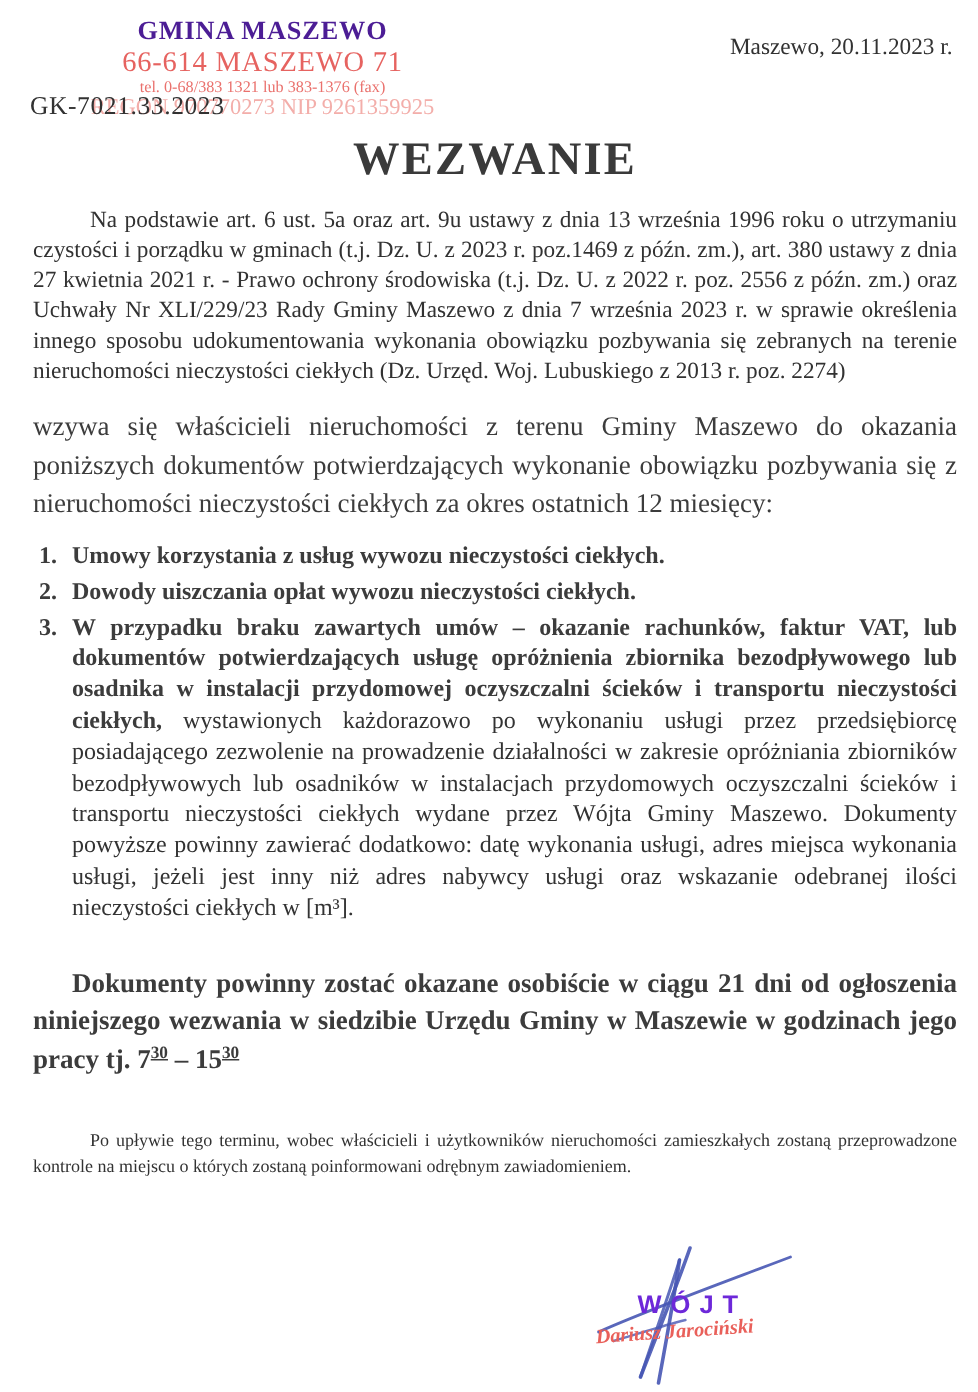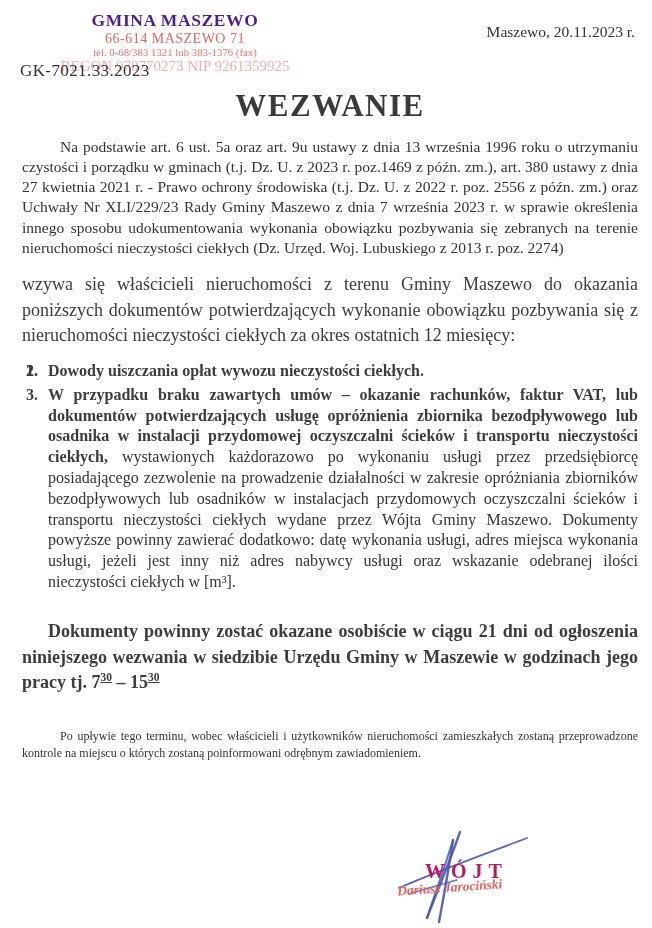--- a/index.html
+++ b/index.html
@@ -23,21 +23,21 @@
     line-height: 1.12;
     user-select: none;
   }
   .office-stamp .s1 {
     font-weight: bold;
     font-size: 17.5px;
     letter-spacing: 0.6px;
     color: #4c1d95;
   }
   .office-stamp .s2 {
-    font-size: 14px;
+    font-size: 19px;
     letter-spacing: 0.5px;
     color: #e66360;
   }
   .office-stamp .s3 {
     font-size: 10.8px;
     color: #ea716d;
   }
   .office-stamp .s4 {
     font-size: 15px;
     color: #f3aeaa;
@@ -137,25 +137,25 @@
   }
   .sig-ink {
     position: absolute;
     top: 0;
     left: 0;
   }
   .sig-title {
     position: absolute;
     top: 30px;
     left: 40px;
-    font-family: Liberation Serif, serif;
-    font-size: 20px;
+    font-family: Liberation Sans, sans-serif;
+    font-size: 17px;
     font-weight: bold;
     letter-spacing: 6px;
-    color: #be185d;
+    color: #6d28d9;
   }
   .sig-name {
     position: absolute;
     top: 49px;
     left: 12px;
     width: 130px;
     font-size: 13.5px;
     font-style: italic;
     font-weight: bold;
     color: #e9605a;
@@ -181,21 +181,21 @@
 
   <div class="body-text">
     <h1 class="doc-title">WEZWANIE</h1>
 
     <p class="intro">Na podstawie art. 6 ust. 5a oraz art. 9u ustawy z dnia 13 września 1996 roku o utrzymaniu czystości i porządku w gminach (t.j. Dz. U. z 2023 r. poz.1469 z późn. zm.), art. 380 ustawy z dnia 27 kwietnia 2021 r. - Prawo ochrony środowiska (t.j. Dz. U. z 2022 r. poz. 2556 z późn. zm.) oraz Uchwały Nr XLI/229/23 Rady Gminy Maszewo z dnia 7 września 2023 r. w sprawie określenia innego sposobu udokumentowania wykonania obowiązku pozbywania się zebranych na terenie nieruchomości nieczystości ciekłych (Dz. Urzęd. Woj. Lubuskiego z 2013 r. poz. 2274)</p>
 
     <p class="summons">wzywa się właścicieli nieruchomości z terenu Gminy Maszewo do okazania poniższych dokumentów potwierdzających wykonanie obowiązku pozbywania się z nieruchomości nieczystości ciekłych za okres ostatnich 12 miesięcy:</p>
 
     <div class="doc-list">
       <div class="doc-item">
-        <span class="num">1.</span><span class="regular"></span>
+        <span class="num">1.</span><span>Umowy korzystania z usług wywozu nieczystości ciekłych.</span><span class="regular"></span>
       </div>
       <div class="doc-item">
         <span class="num">2.</span><span>Dowody uiszczania opłat wywozu nieczystości ciekłych.</span><span class="regular"></span>
       </div>
       <div class="doc-item">
         <span class="num">3.</span><span>W przypadku braku zawartych umów – okazanie rachunków, faktur VAT, lub dokumentów potwierdzających usługę opróżnienia zbiornika bezodpływowego lub osadnika w instalacji przydomowej oczyszczalni ścieków i transportu nieczystości ciekłych,</span><span class="regular"> wystawionych każdorazowo po wykonaniu usługi przez przedsiębiorcę posiadającego zezwolenie na prowadzenie działalności w zakresie opróżniania zbiorników bezodpływowych lub osadników w instalacjach przydomowych oczyszczalni ścieków i transportu nieczystości ciekłych wydane przez Wójta Gminy Maszewo. Dokumenty powyższe powinny zawierać dodatkowo: datę wykonania usługi, adres miejsca wykonania usługi, jeżeli jest inny niż adres nabywcy usługi oraz wskazanie odebranej ilości nieczystości ciekłych w [m³].</span>
       </div>
     </div>
 
     <p class="deadline"><span>Dokumenty powinny zostać okazane osobiście w ciągu 21 dni od ogłoszenia niniejszego wezwania w siedzibie Urzędu Gminy w Maszewie w godzinach jego pracy tj. </span><span>7</span><sup>30</sup><span> – </span><span>15</span><sup>30</sup></p>

